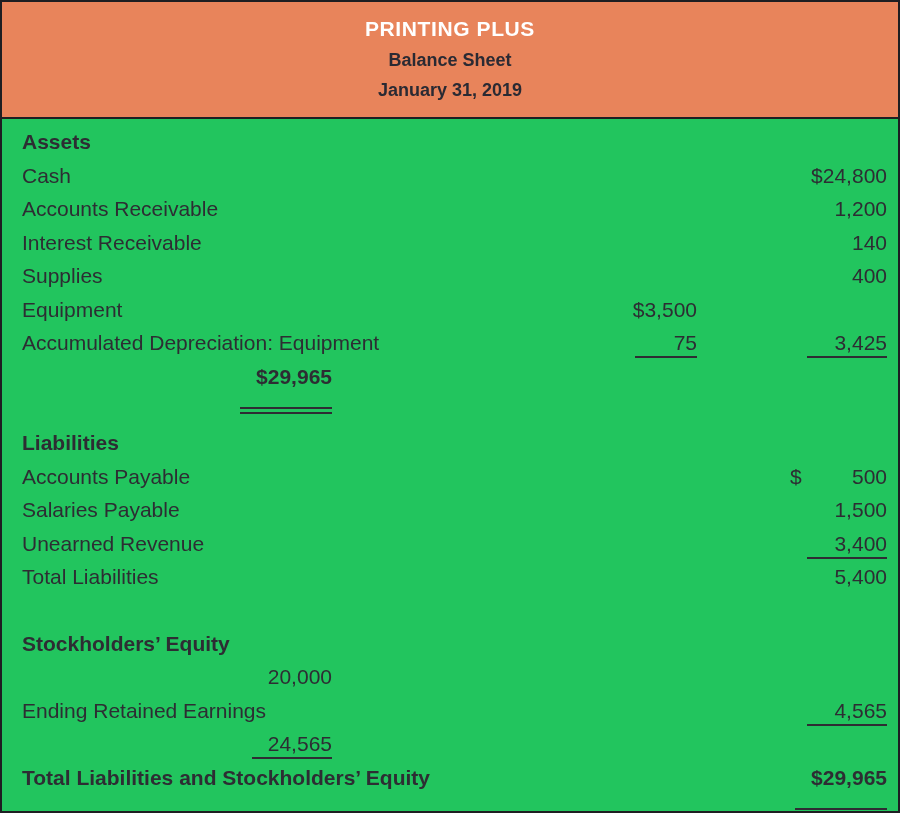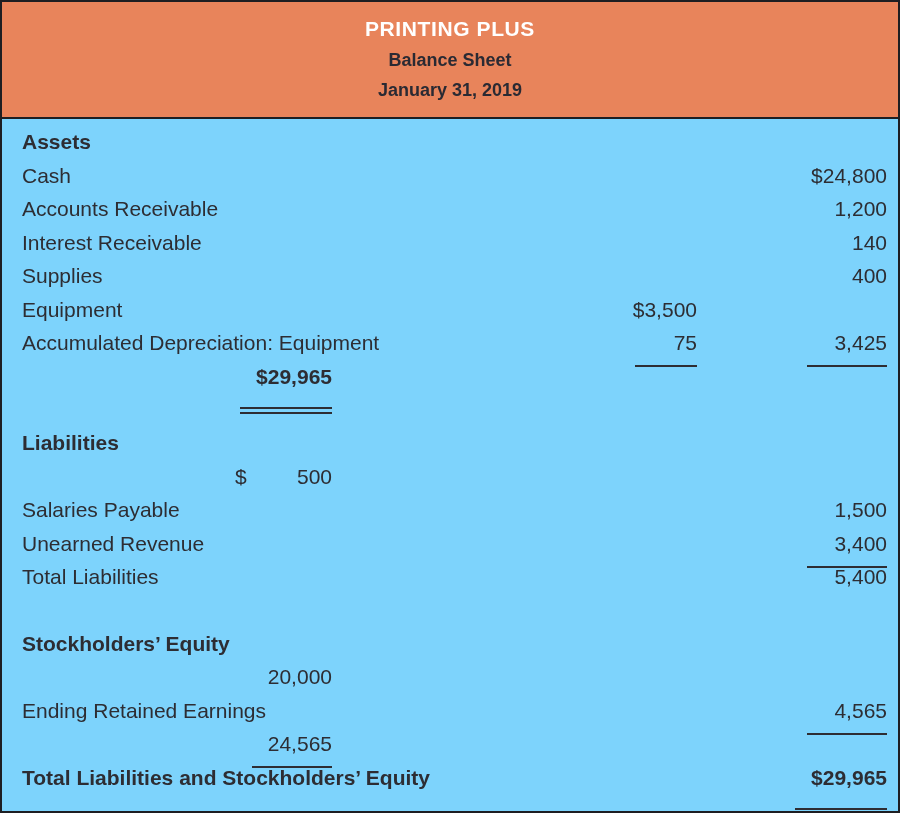--- a/index.html
+++ b/index.html
@@ -5,21 +5,21 @@
   * { margin: 0; padding: 0; box-sizing: border-box; }
   html, body { background: #ffffff; }
   body {
     font-family: "Liberation Sans", "DejaVu Sans", sans-serif;
     color: #2d2d33;
   }
   .sheet {
     width: 900px;
     height: 813px;
     border: 2px solid #1e1e22;
-    background: #7dd3fc;
+    background: #22c55e;
     overflow: hidden;
   }
   
   .report-header {
     background: #e8845b;
     border-bottom: 2px solid #1e1e22;
     text-align: center;
     padding: 11px 0 12px 0;
   }
   .company-name {
@@ -53,21 +53,21 @@
     text-align: right;
     white-space: nowrap;
   }
   .col1 { margin-right: 70px; }
   .bold { font-weight: 700; }
   
   .u {
     display: inline-block;
     text-align: right;
     border-bottom: 2px solid #2e2d33;
-    padding-bottom: 10px;
+    padding-bottom: 1px;
   }
   .w62 { min-width: 62px; }
   .w80 { min-width: 80px; }
   .uu {
     display: inline-block;
     text-align: right;
     border-bottom: 7px double #2e2d33;
     padding-bottom: 18px;
     min-width: 92px;
   }
@@ -133,20 +133,21 @@
       </div>
     </div>
 
     <div class="section">
       <div class="row">
         <span class="label bold">Liabilities</span>
         <span class="amt col1"></span>
         <span class="amt"></span>
       </div>
       <div class="row">
+        <span class="label">Accounts Payable</span>
         <span class="amt col1"></span>
         <span class="amt"><span class="split">
               <span>$</span>
               <span>500</span>
             </span></span>
       </div>
       <div class="row">
         <span class="label">Salaries Payable</span>
         <span class="amt col1"></span>
         <span class="amt">1,500</span>

